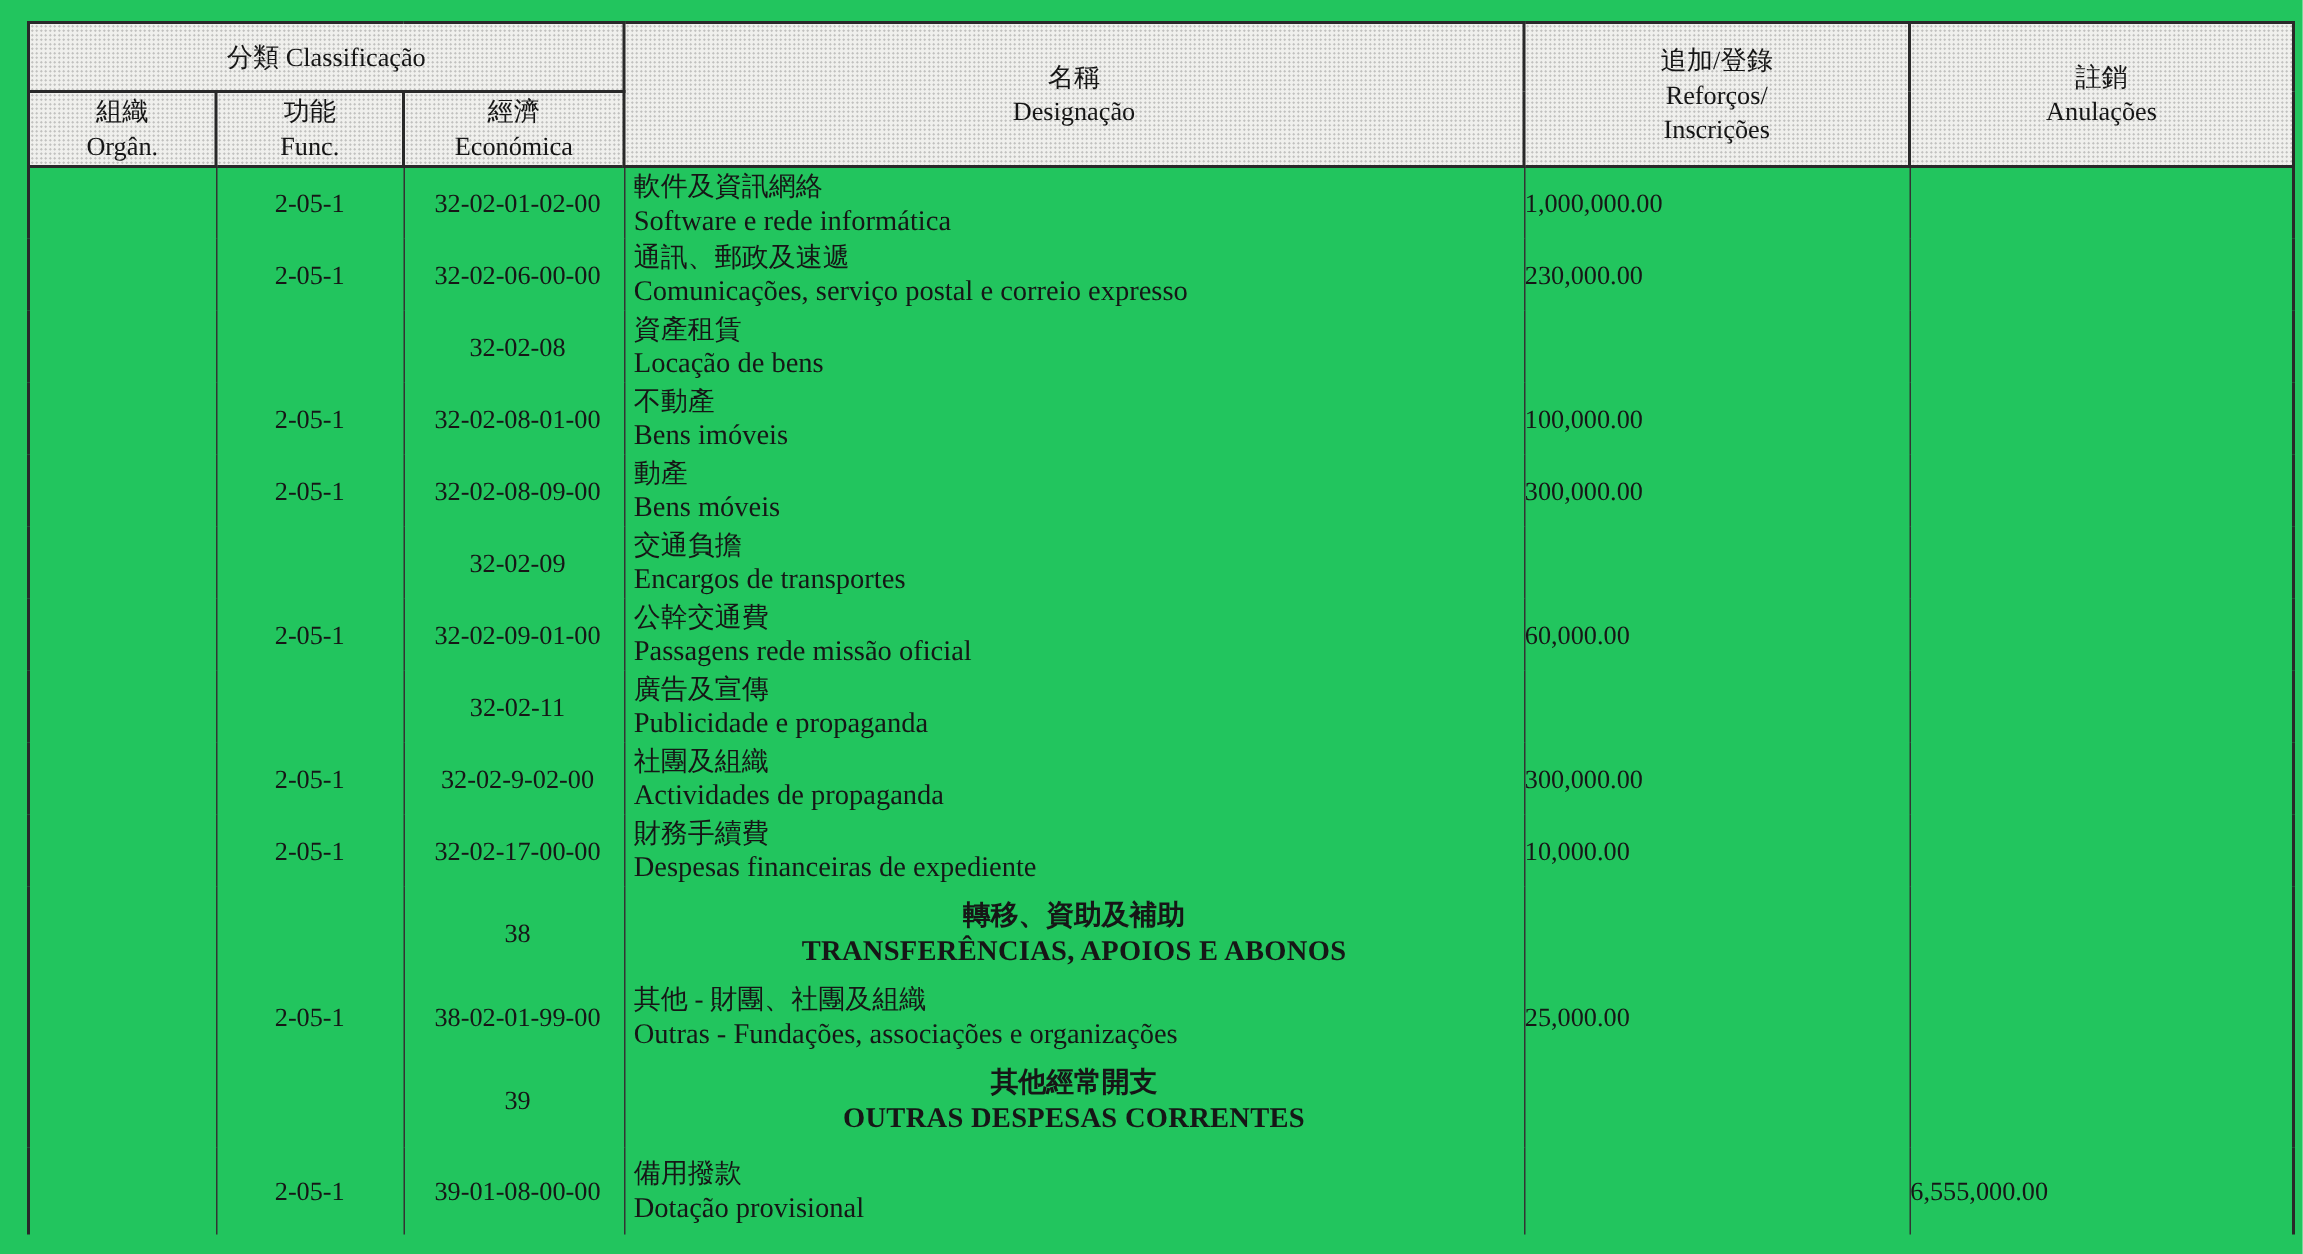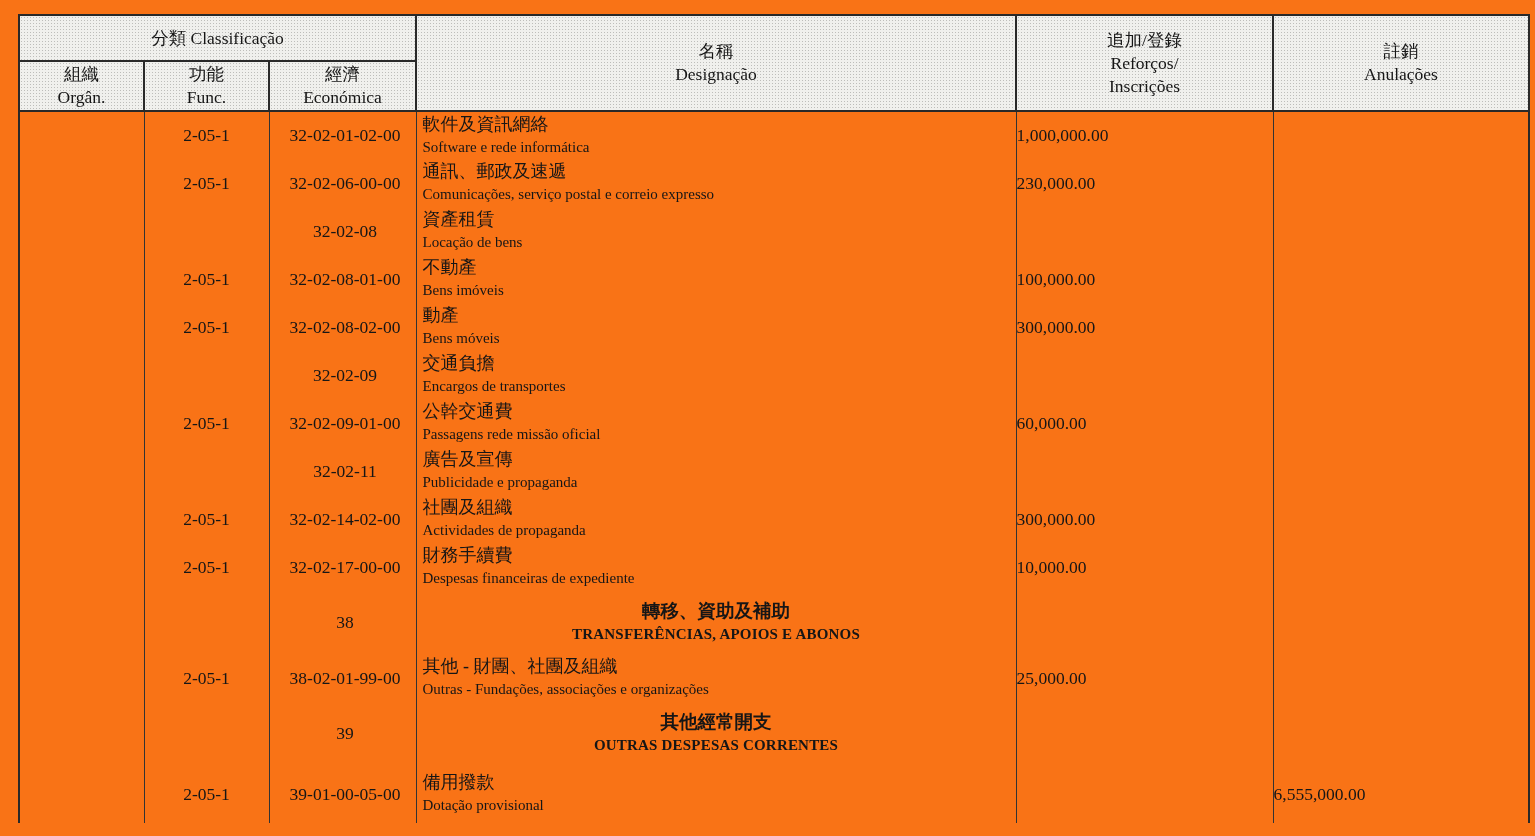--- a/index.html
+++ b/index.html
@@ -1,19 +1,19 @@
 <!DOCTYPE html>
 <html><head>
 <meta charset="utf-8">
 <style>
   html,body{margin:0;padding:0;}
   .page{
     position:relative;
     width:1535px;height:836px;
-    background:#f97316;
+    background:#22c55e;
     color:#161616;
     font-family:"Liberation Serif","DejaVu Serif",serif;
     overflow:hidden;
   }
   table.doc{
     position:absolute;left:18px;top:14px;
     width:1510px;
     border-collapse:collapse;
     table-layout:fixed;
     border:2px solid #292929;
@@ -42,21 +42,21 @@
     padding:0;
     font-size:17.5px;
   }
   tbody tr{height:48px;}
   tbody tr.section{height:63px;}
   tbody tr:last-child{height:58px;}
   .td-func{text-align:center;}
   .td-econ{text-align:center;padding-left:5px;}
   .td-desig{padding-left:6px;text-align:left;}
   .td-desig .zh{display:block;font-size:18px;line-height:23px;white-space:nowrap;}
-  .td-desig .pt{display:block;font-size:15px;line-height:23px;white-space:nowrap;}
+  .td-desig .pt{display:block;font-size:19px;line-height:23px;white-space:nowrap;}
   tr.section .td-desig{text-align:center;padding-left:0;}
   tr.section .td-desig .zh{font-weight:bold;font-size:18.5px;text-align:center;}
   tr.section .td-desig .pt{font-weight:bold;letter-spacing:.2px;}
   .td-ref,.td-anu{text-align:left;padding-right:16px;}
 </style>
 </head>
 <body>
 
 <div class="page">
   <table class="doc">
@@ -143,21 +143,21 @@
           <td class="td-desig">
             <span class="zh">不動產</span>
             <span class="pt">Bens imóveis</span>
           </td>
           <td class="td-ref">100,000.00</td>
           <td class="td-anu"></td>
         </tr>
         <tr>
           <td class="td-organ"></td>
           <td class="td-func">2-05-1</td>
-          <td class="td-econ">32-02-08-02-00</td>
+          <td class="td-econ">32-02-08-09-00</td>
           <td class="td-desig">
             <span class="zh">動產</span>
             <span class="pt">Bens móveis</span>
           </td>
           <td class="td-ref">300,000.00</td>
           <td class="td-anu"></td>
         </tr>
         <tr>
           <td class="td-organ"></td>
           <td class="td-func"></td>
@@ -187,21 +187,21 @@
           <td class="td-desig">
             <span class="zh">廣告及宣傳</span>
             <span class="pt">Publicidade e propaganda</span>
           </td>
           <td class="td-ref"></td>
           <td class="td-anu"></td>
         </tr>
         <tr>
           <td class="td-organ"></td>
           <td class="td-func">2-05-1</td>
-          <td class="td-econ">32-02-14-02-00</td>
+          <td class="td-econ">32-02-9-02-00</td>
           <td class="td-desig">
             <span class="zh">社團及組織</span>
             <span class="pt">Actividades de propaganda</span>
           </td>
           <td class="td-ref">300,000.00</td>
           <td class="td-anu"></td>
         </tr>
         <tr>
           <td class="td-organ"></td>
           <td class="td-func">2-05-1</td>
@@ -242,21 +242,21 @@
           <td class="td-desig">
             <span class="zh">其他經常開支</span>
             <span class="pt">OUTRAS DESPESAS CORRENTES</span>
           </td>
           <td class="td-ref"></td>
           <td class="td-anu"></td>
         </tr>
         <tr>
           <td class="td-organ"></td>
           <td class="td-func">2-05-1</td>
-          <td class="td-econ">39-01-00-05-00</td>
+          <td class="td-econ">39-01-08-00-00</td>
           <td class="td-desig">
             <span class="zh">備用撥款</span>
             <span class="pt">Dotação provisional</span>
           </td>
           <td class="td-ref"></td>
           <td class="td-anu">6,555,000.00</td>
         </tr>
       </tbody>
   </table>
 </div>

